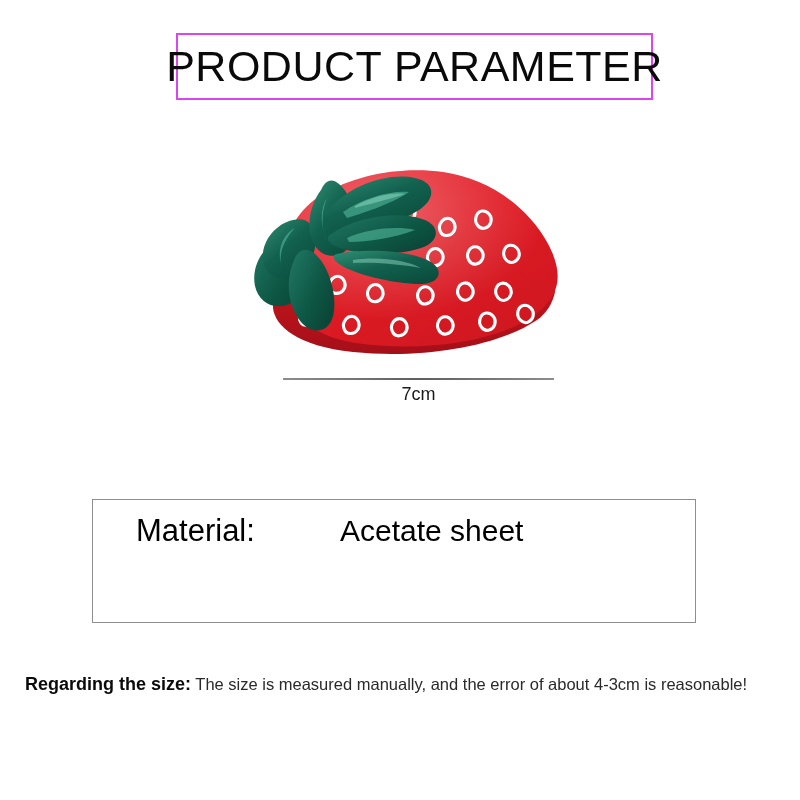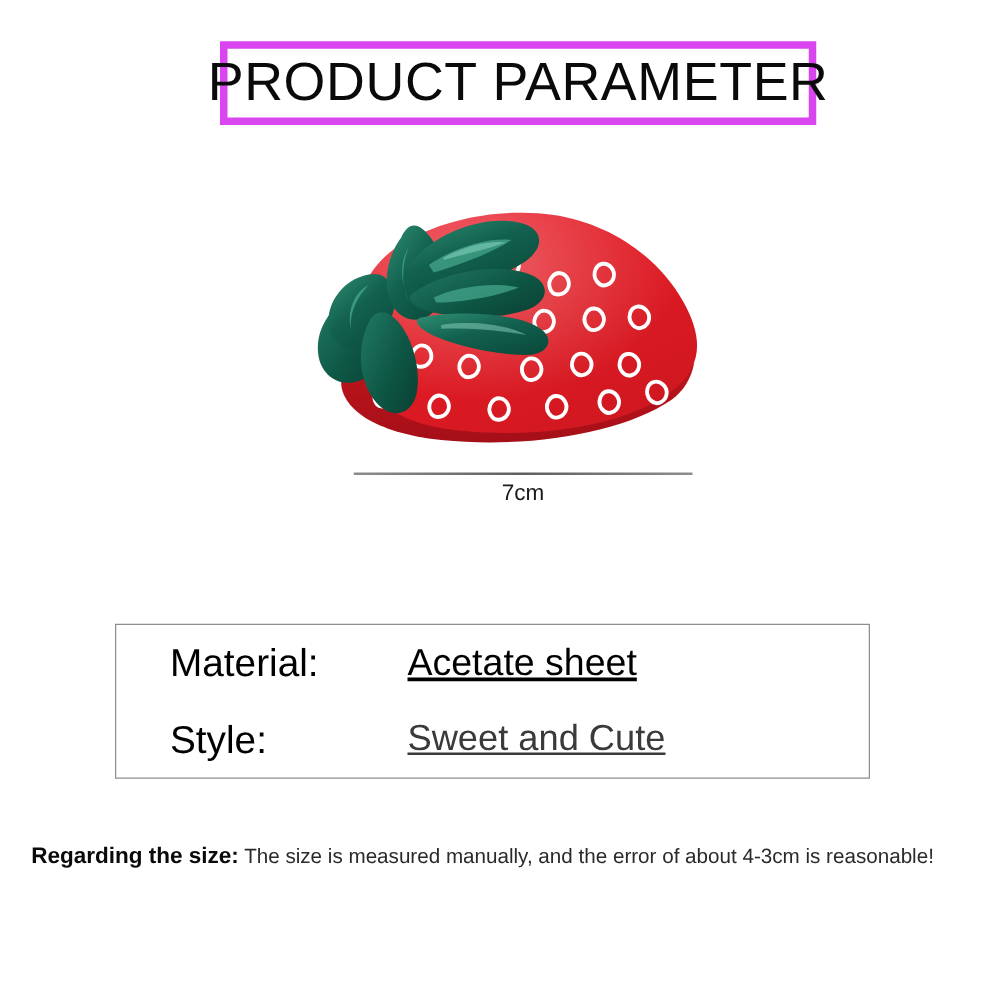--- a/index.html
+++ b/index.html
@@ -17,21 +17,21 @@
   }
 
   
   .title-box {
     position: absolute;
     left: 176px;
     top: 33px;
     width: 477px;
     height: 67px;
     box-sizing: border-box;
-    border: 6px solid #d946ef;
+    border: 2px solid #d946ef;
     background: #ffffff;
     display: flex;
     align-items: center;
     justify-content: center;
   }
   .title-text {
     font-size: 43px;
     letter-spacing: 0.5px;
     color: #0a0a0a;
     white-space: nowrap;
@@ -97,25 +97,24 @@
   .spec-label {
     position: absolute;
     left: 43px;
     font-size: 31px;
     color: #000000;
     white-space: nowrap;
     line-height: 1;
   }
   .spec-value {
     position: absolute;
-    left: 233px;
+    left: 247px;
     font-size: 30px;
     white-space: nowrap;
     line-height: 1;
-    text-decoration: underline;
   }
   .spec-value.v0 { color: #000000; }
   .spec-value.v1 { color: #3a3a3a; font-size: 29px; }
 
   
   .notes {
     position: absolute;
     left: 25px;
     top: 672px;
     width: 757px;
@@ -252,23 +251,19 @@
 </div>
 
 <div class="measure-line"></div>
 <div class="measure-label">7cm</div>
 
 <div class="spec-box">
   <div class="spec-row row-0">
     <span class="spec-label">Material:</span>
     <span class="spec-value v0">Acetate sheet</span>
   </div>
-  <div class="spec-row row-1">
-    <span class="spec-label">Style:</span>
-    <span class="spec-value v1">Sweet and Cute</span>
-  </div>
 </div>
 
 <div class="notes">
   <div class="note">
     <span class="note-lead">Regarding the size:</span><span class="note-body"> The size is measured manually, and the error of about 4-3cm is reasonable!</span>
   </div>
 </div>
 
 </body></html>

